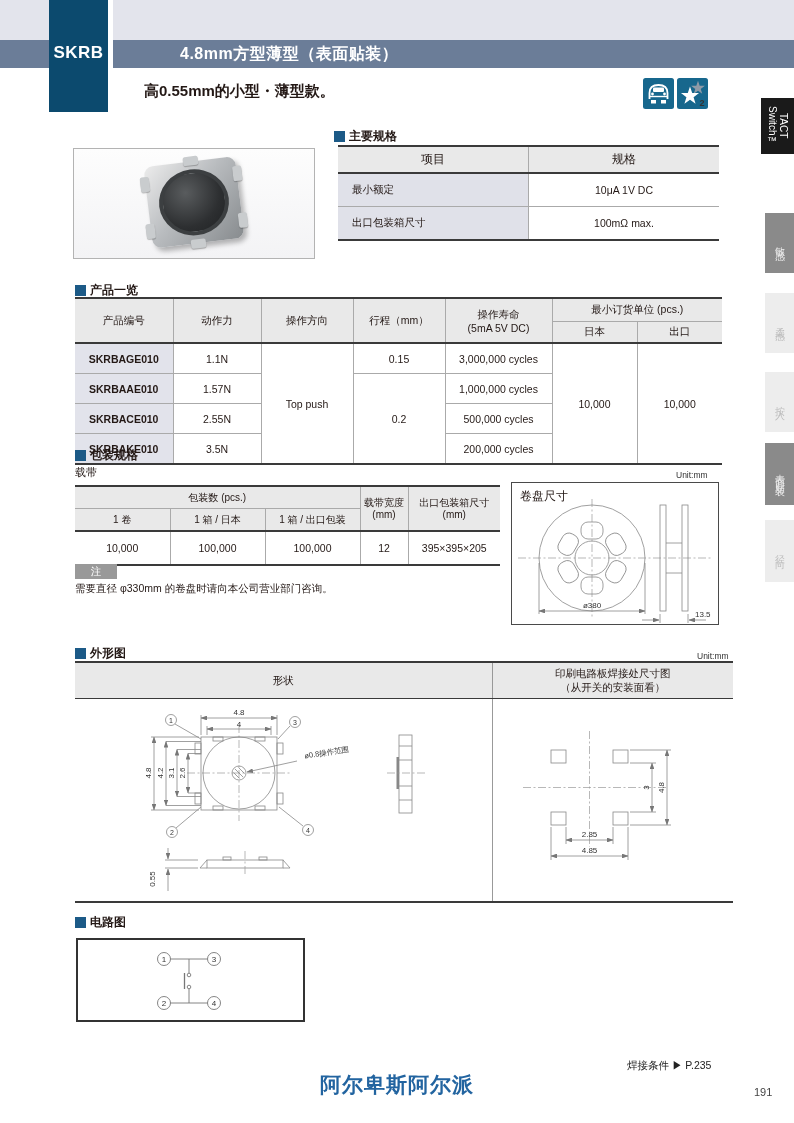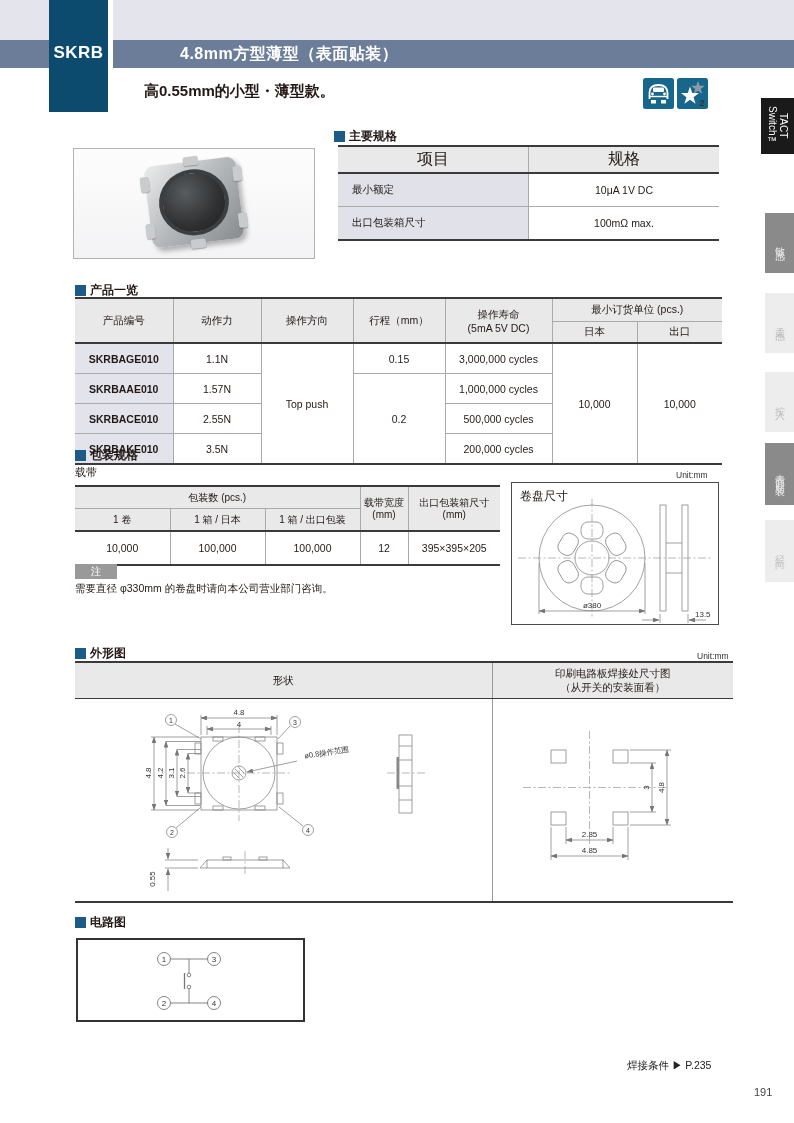--- a/index.html
+++ b/index.html
@@ -40,21 +40,21 @@
            box-shadow:3px 4px 5px rgba(0,0,0,.28);}
   .sw-tab{position:absolute;width:9px;height:15px;background:#c9ccce;border-radius:2px;box-shadow:0 1px 1px rgba(0,0,0,.25);}
   .sw-btn{position:absolute;left:50%;top:50%;transform:translate(-50%,-50%);width:62px;height:58px;border-radius:50%;
           background:radial-gradient(circle at 38% 32%,#595c5e,#2d2f31 62%,#1f2123);
           border:4px solid #3c3f41;}
   
   table{border-collapse:collapse;table-layout:fixed;}
   th,td{overflow:hidden;}
   .spec-table{position:absolute;left:338px;top:145px;width:381px;
               border-top:2px solid #3a3a3a;border-bottom:2px solid #3a3a3a;}
-  .spec-table th{background:#e9e9e9;font-weight:normal;font-size:16px;height:23px;}
+  .spec-table th{background:#e9e9e9;font-weight:normal;font-size:12px;height:23px;}
   .spec-table td{font-size:10.5px;height:30px;text-align:center;border-top:1px solid #aaa;}
   .spec-table tbody tr:first-child td{border-top:2px solid #3a3a3a;}
   .spec-table tr>*+*{border-left:1px solid #aaa;}
   .spec-table td.item{background:#e0e1e9;text-align:left;padding-left:14px;}
   .prod-table{position:absolute;left:75px;top:297px;width:647px;
               border-top:2px solid #3a3a3a;border-bottom:2px solid #3a3a3a;}
   .prod-table th,.prod-table td{border:1px solid #aaa;text-align:center;}
   .prod-table th{background:#e9e9e9;font-weight:normal;font-size:10.5px;}
   .prod-table thead tr:first-child th{height:20px;}
   .prod-table thead tr:last-child th{height:18px;}
@@ -494,15 +494,16 @@
         <line x1="106.5" y1="33" x2="106.5" y2="49" stroke-width="1.3"></line>
       </g>
       <text x="86" y="22" font-size="8" text-anchor="middle">1</text>
       <text x="136" y="22" font-size="8" text-anchor="middle">3</text>
       <text x="86" y="66" font-size="8" text-anchor="middle">2</text>
       <text x="136" y="66" font-size="8" text-anchor="middle">4</text>
     </svg>
   </div>
 
   <div class="solder-link">焊接条件 ▶ P.235</div>
+  <div class="brand">阿尔卑斯阿尔派</div>
   <div class="page-num">191</div>
 
 </div>
 
 </body></html>

